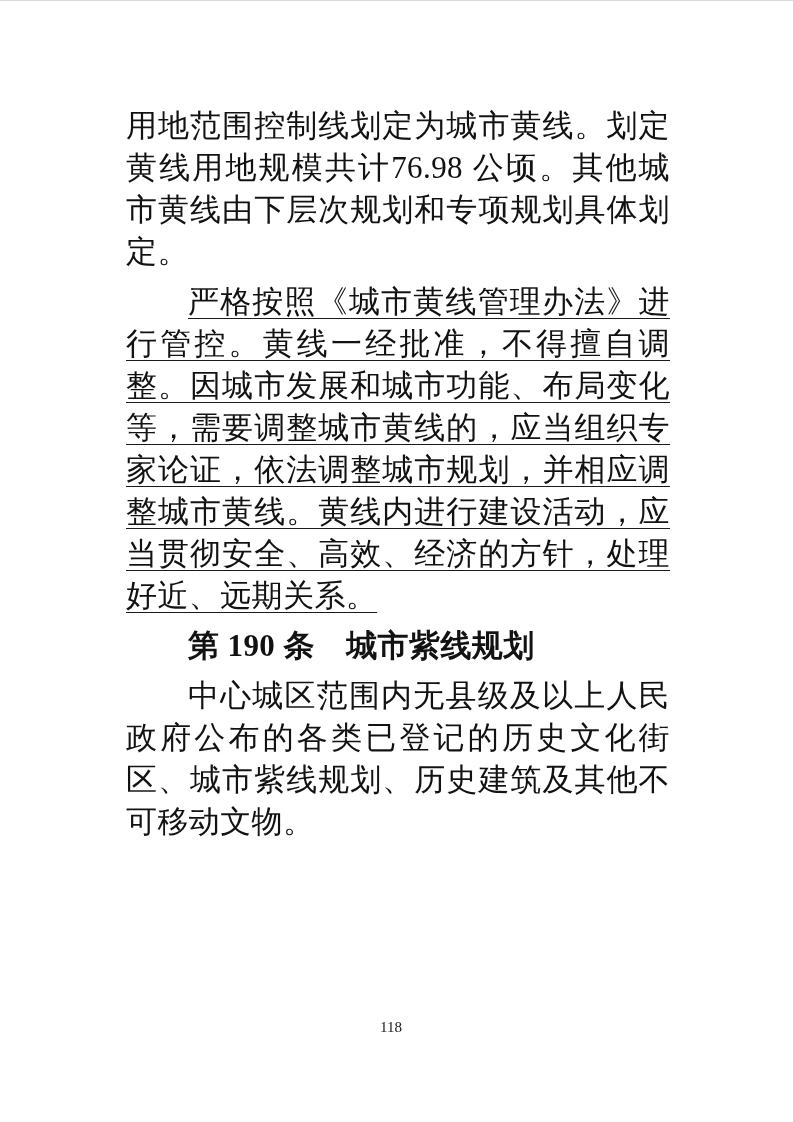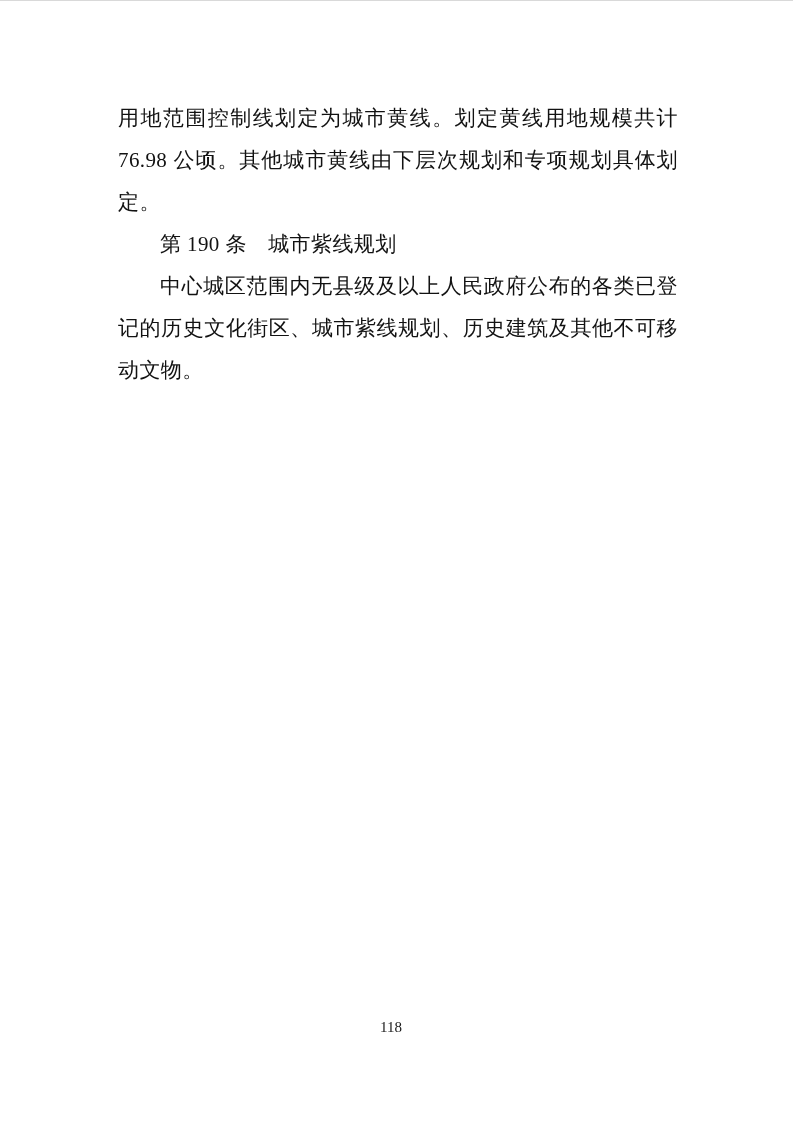--- a/index.html
+++ b/index.html
@@ -17,53 +17,54 @@
     color: #121212;
     overflow: hidden;
   }
   .page-body {
     position: absolute;
     left: 118px;
     top: 96px;
     width: 560px;
   }
   .para {
-    margin: 0;
-    font-size: 21px;
+    margin: 8px;
+    font-size: 31px;
     line-height: 42px;
     text-align: justify;
     text-justify: inter-ideograph;
     letter-spacing: 0.4px;
     font-weight: 400;
   }
   .para.indent {
     text-indent: 2em;
   }
   .para.underlined {
     text-decoration: underline;
     text-decoration-thickness: 1.2px;
     text-decoration-color: #1a1a1a;
     text-underline-offset: 6px;
   }
   .para.heading {
-    font-weight: 400;
+    font-weight: 700;
   }
   .page-number {
     position: absolute;
     top: 1018px;
     left: 0;
     width: 782px;
     text-align: center;
     font-size: 15px;
     line-height: 16px;
     color: #1a1a1a;
   }
 </style>
 </head>
 <body>
 
 <div class="page-body">
   <p class="para">用地范围控制线划定为城市黄线。划定黄线用地规模共计76.98 公顷。其他城市黄线由下层次规划和专项规划具体划定。</p>
+  <p class="para indent underlined">严格按照《城市黄线管理办法》进行管控。黄线一经批准，不得擅自调整。因城市发展和城市功能、布局变化等，需要调整城市黄线的，应当组织专家论证，依法调整城市规划，并相应调整城市黄线。黄线内进行建设活动，应当贯彻安全、高效、经济的方针，处理好近、远期关系。 </p>
   <p class="para indent heading">第 190 条　城市紫线规划</p>
   <p class="para indent">中心城区范围内无县级及以上人民政府公布的各类已登记的历史文化街区、城市紫线规划、历史建筑及其他不可移动文物。</p>
 </div>
 
 <div class="page-number">118</div>
 
 </body></html>

